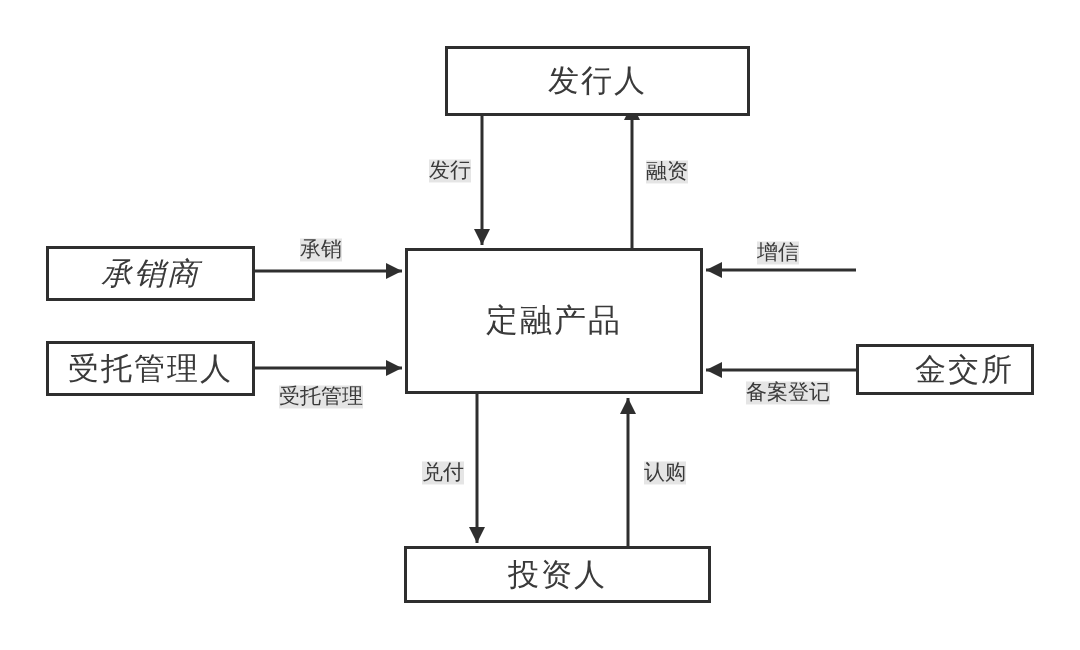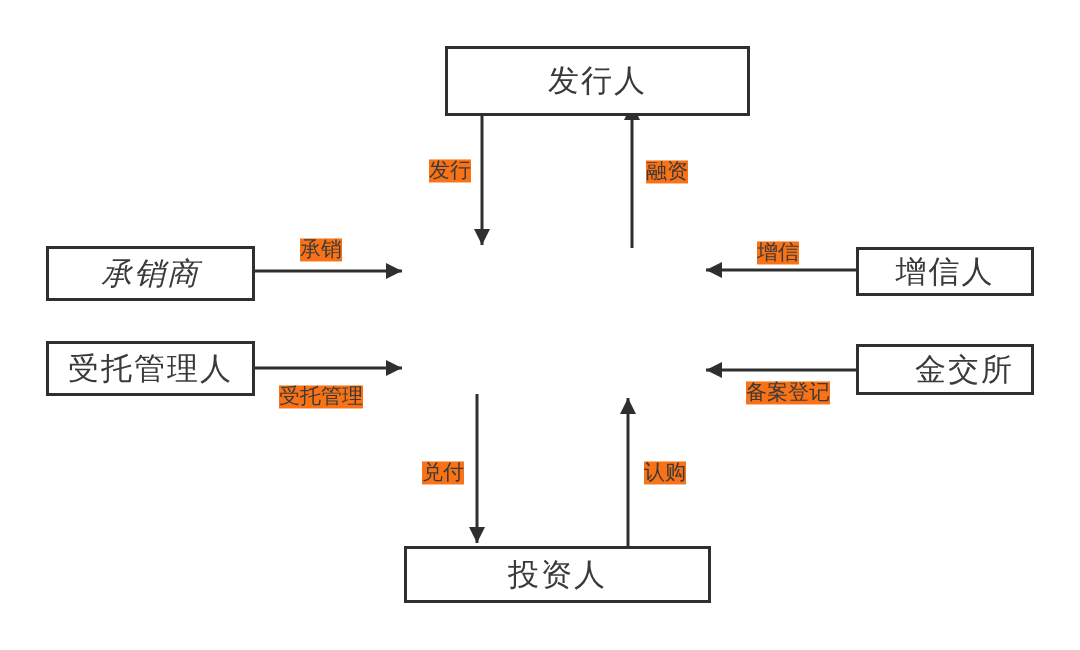--- a/index.html
+++ b/index.html
@@ -35,21 +35,21 @@
     letter-spacing: 2px;
     white-space: nowrap;
   }
   .node.center { font-size: 32px; }
   .edge-label {
     position: absolute;
     transform: translate(-50%, -50%);
     font-size: 21px;
     color: #3a3a3a;
     white-space: nowrap;
-    background: #f97316;
+    background: #e5e5e5;
     line-height: 1.1;
   }
   
   #n-issuer      { left: 405px; top:  46px; width: 305px; height: 70px; margin-left: 40px; }
   #n-product     { left: 405px; top: 248px; width: 298px; height: 146px; }
   #n-investor    { left: 404px; top: 546px; width: 307px; height: 57px; }
   #n-underwriter { left:  46px; top: 246px; width: 209px; height: 55px; font-style: italic; }
   #n-trustee     { left:  46px; top: 341px; width: 209px; height: 55px; }
   #n-enhancer    { left: 856px; top: 247px; width: 178px; height: 49px; }
   #n-exchange    { left: 856px; top: 344px; width: 178px; height: 51px; padding-left: 39px; }
@@ -78,23 +78,23 @@
     <line x1="632" y1="248" x2="632" y2="104" marker-end="url(#arrowhead)"></line>
     <line x1="255" y1="271" x2="402" y2="271" marker-end="url(#arrowhead)"></line>
     <line x1="255" y1="368" x2="402" y2="368" marker-end="url(#arrowhead)"></line>
     <line x1="856" y1="270" x2="706" y2="270" marker-end="url(#arrowhead)"></line>
     <line x1="856" y1="370" x2="706" y2="370" marker-end="url(#arrowhead)"></line>
     <line x1="477" y1="394" x2="477" y2="543" marker-end="url(#arrowhead)"></line>
     <line x1="628" y1="546" x2="628" y2="398" marker-end="url(#arrowhead)"></line>
   </svg>
 
   <div class="node" id="n-issuer">发行人</div>
+  <div class="node center" id="n-product">定融产品</div>
   <div class="node" id="n-underwriter">承销商</div>
   <div class="node" id="n-trustee">受托管理人</div>
-  <div class="node" id="n-enhancer">增信人</div>
   <div class="node" id="n-exchange">金交所</div>
   <div class="node" id="n-investor">投资人</div>
 
   <span class="edge-label" id="l-issue">发行</span>
   <span class="edge-label" id="l-financing">融资</span>
   <span class="edge-label" id="l-underwriting">承销</span>
   <span class="edge-label" id="l-trust">受托管理</span>
   <span class="edge-label" id="l-enhancement">增信</span>
   <span class="edge-label" id="l-filing">备案登记</span>
   <span class="edge-label" id="l-redemption">兑付</span>

